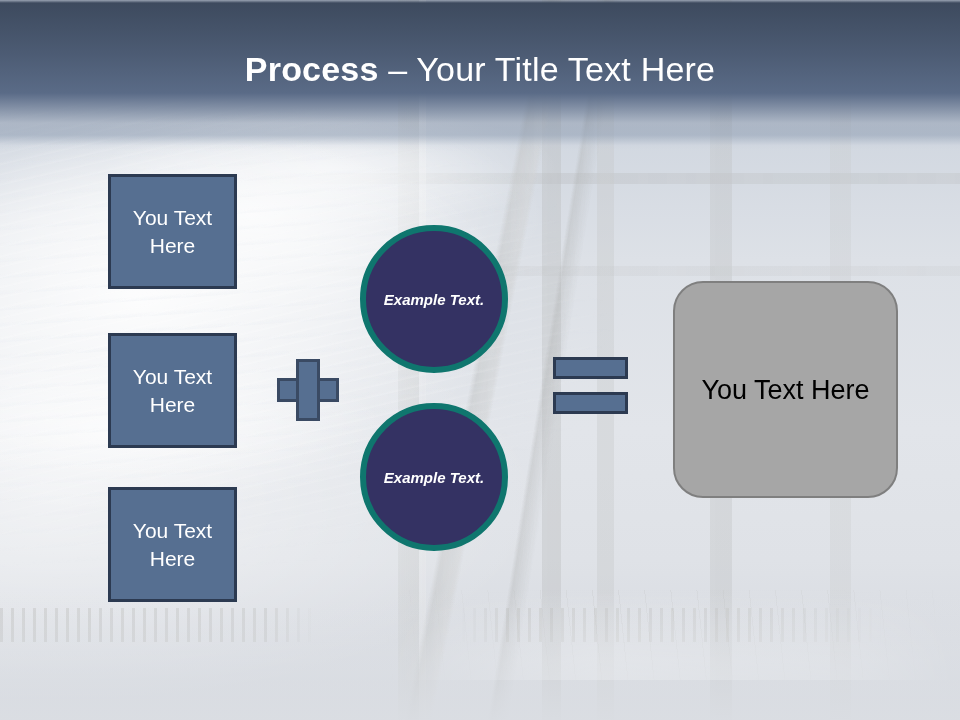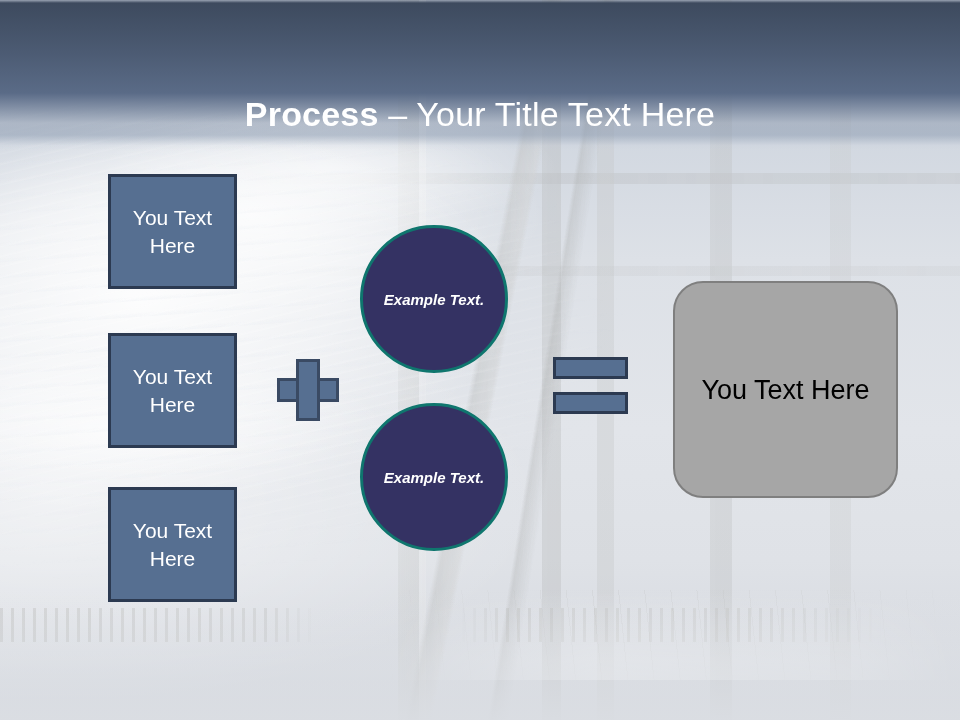--- a/index.html
+++ b/index.html
@@ -159,21 +159,20 @@
     position: absolute;
     left: 0;
     top: 48px;
     width: 960px;
     text-align: center;
     color: #ffffff;
     font-size: 34px;
     line-height: 42px;
     letter-spacing: .2px;
     white-space: nowrap;
-    margin-top: 45px;
   }
   .slide-title .t-strong { font-weight: bold; }
   .slide-title .t-rest   { font-weight: normal; }
 
   
   .stage {
     position: absolute;
     inset: 0;
   }
 
@@ -220,21 +219,21 @@
     background: #566f91;
   }
 
   .circle-node {
     position: absolute;
     width: 148px;
     height: 148px;
     border-radius: 50%;
     box-sizing: border-box;
     background: #343263;
-    border: 3px solid #0f766e;
+    border: 6px solid #0f766e;
     color: #ffffff;
     font-size: 15px;
     line-height: 23px;
     font-weight: bold;
     font-style: italic;
     display: flex;
     align-items: center;
     justify-content: center;
     text-align: center;
   }

